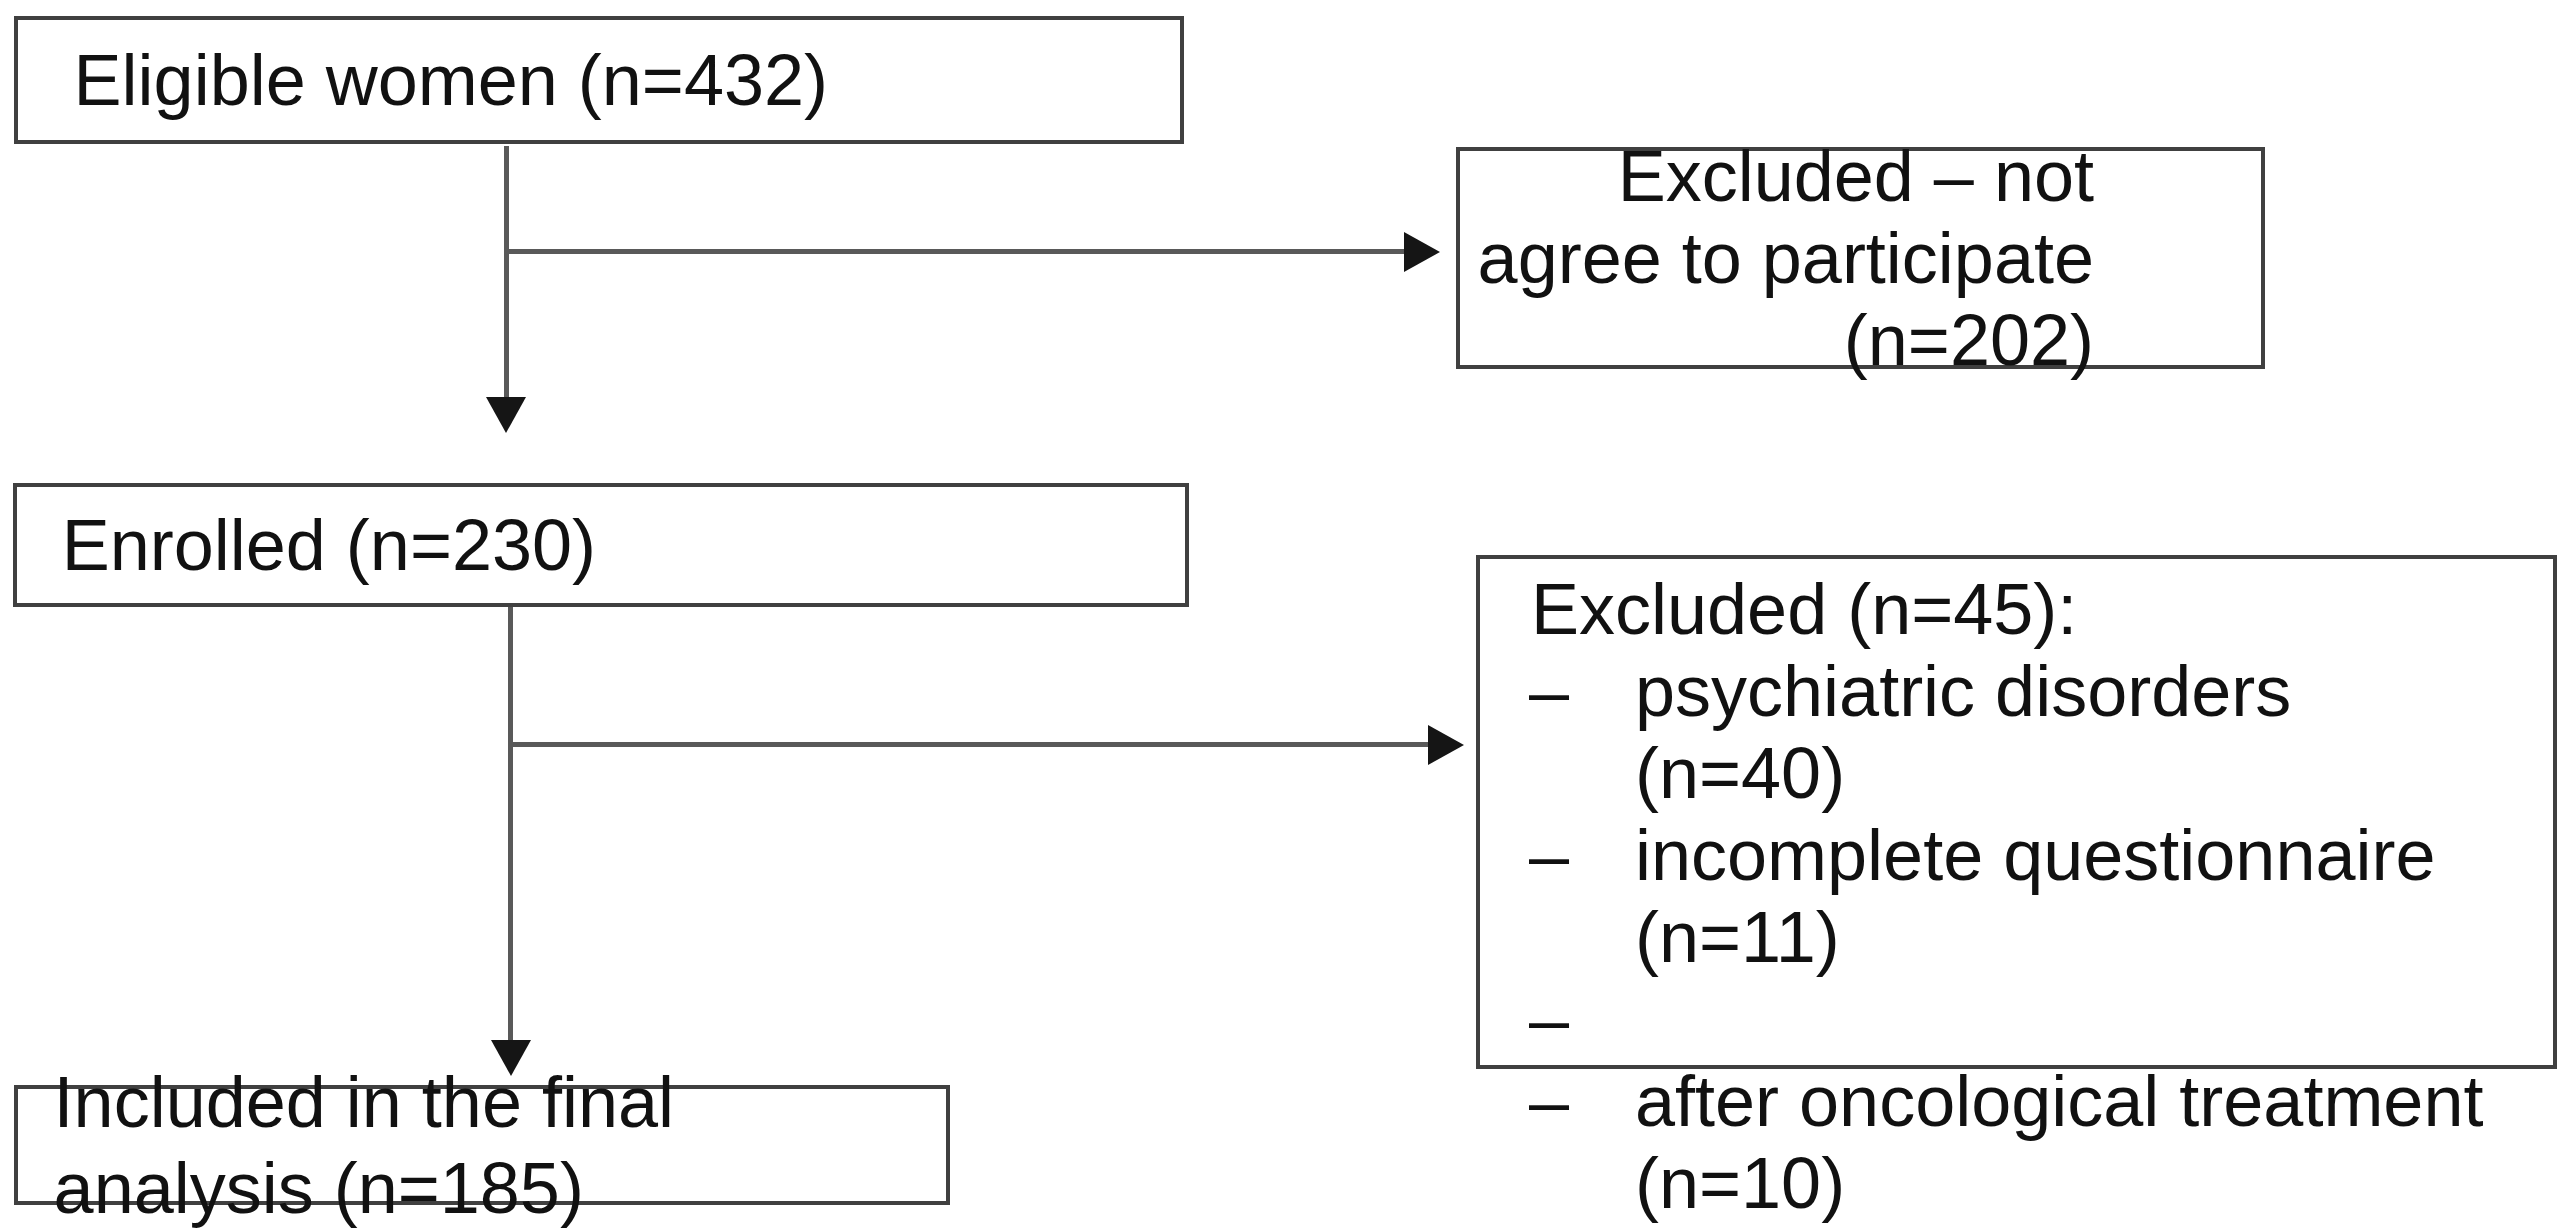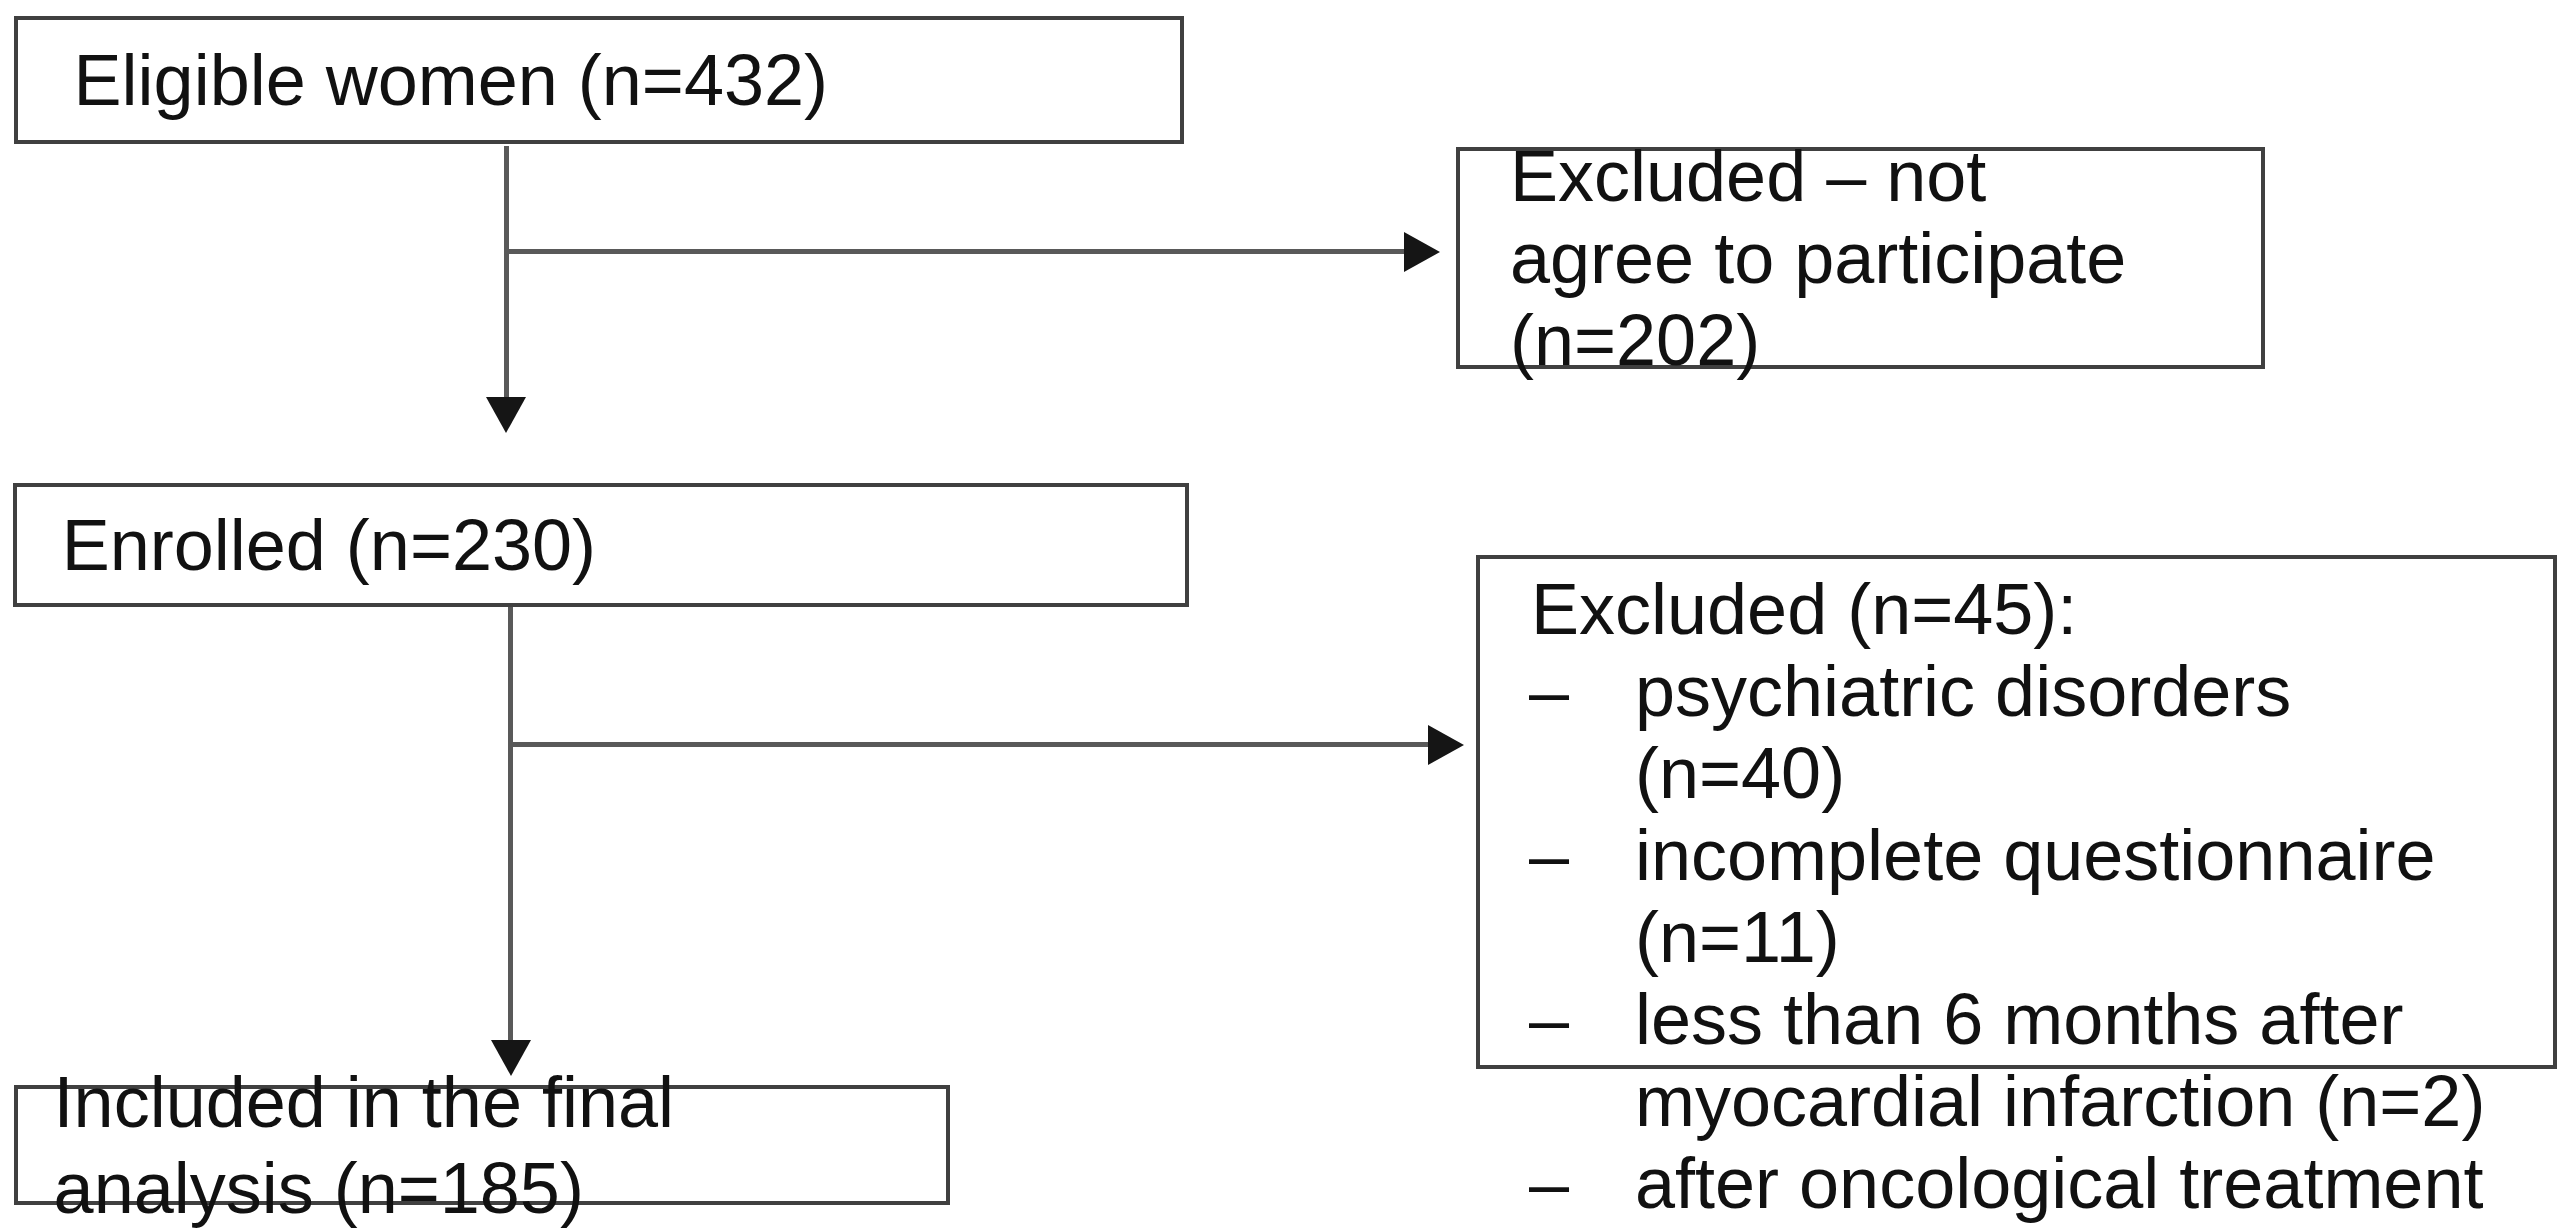--- a/index.html
+++ b/index.html
@@ -34,21 +34,21 @@
     border-left: 36px solid #151515;
   }
 
   
   #box-eligible { left: 13.6px;  top: 16.3px;   width: 1170px; height: 128px; padding-left: 56px; }
   #box-enrolled { left: 12.7px;  top: 451px;  width: 1176px; height: 124px; padding-left: 45px; margin-top: 32px; }
   #box-included { left: 13.6px;  top: 1085px; width: 936px; height: 120px; padding-left: 36px; }
 
   
   #box-excluded-a { left: 1456px; top: 147px; width: 809px; height: 222px; }
-  #box-excluded-a .wrap2 { padding-left: 50px; width: 634px; line-height: 82px; }
+  #box-excluded-a .wrap2 { width: 634px; line-height: 82px; text-align: right; }
 
   #box-excluded-b { left: 1476px; top: 555px; width: 1081px; height: 514px; padding-top: 9px; }
   .exb-title { margin-left: 51px; line-height: 82px; }
   .exb-item  { display: flex; margin-left: 49px; line-height: 82px; }
   .exb-item .dash  { flex: 0 0 106px; width: 106px; }
   .exb-item .itext { width: 851px; }
 
   
   #v1 { left: 504px; top: 146px; width: 5.4px;    height: 253px; }
   #a1 { left: 486px; top: 397px; }
@@ -94,21 +94,20 @@
     <div class="exb-item">
       <span class="dash">–</span>
       <span class="itext">psychiatric disorders (n=40)</span>
     </div>
     <div class="exb-item">
       <span class="dash">–</span>
       <span class="itext">incomplete questionnaire (n=11)</span>
     </div>
     <div class="exb-item">
       <span class="dash">–</span>
-      <span class="itext">less than 6 months after myocardial infarction (n=2)</span>
     </div>
     <div class="exb-item">
       <span class="dash">–</span>
       <span class="itext">after oncological treatment (n=10)</span>
     </div>
   </div>
 
 </div>
 
 

